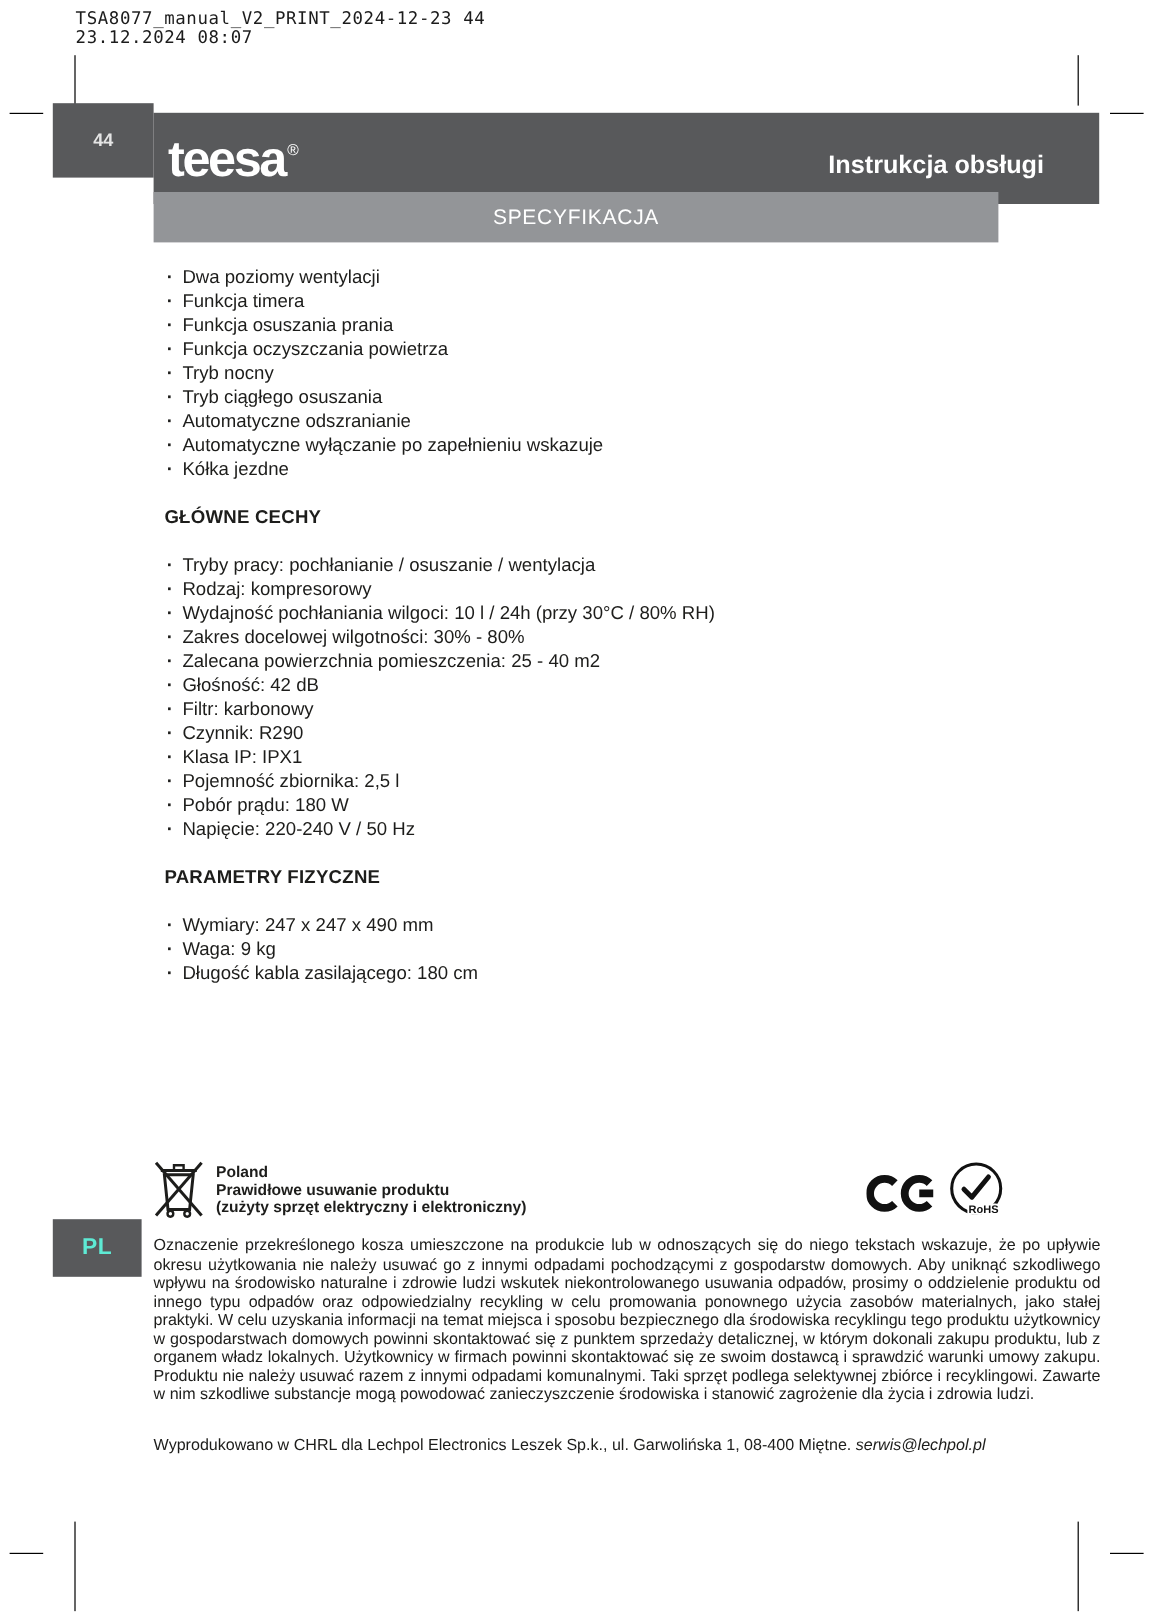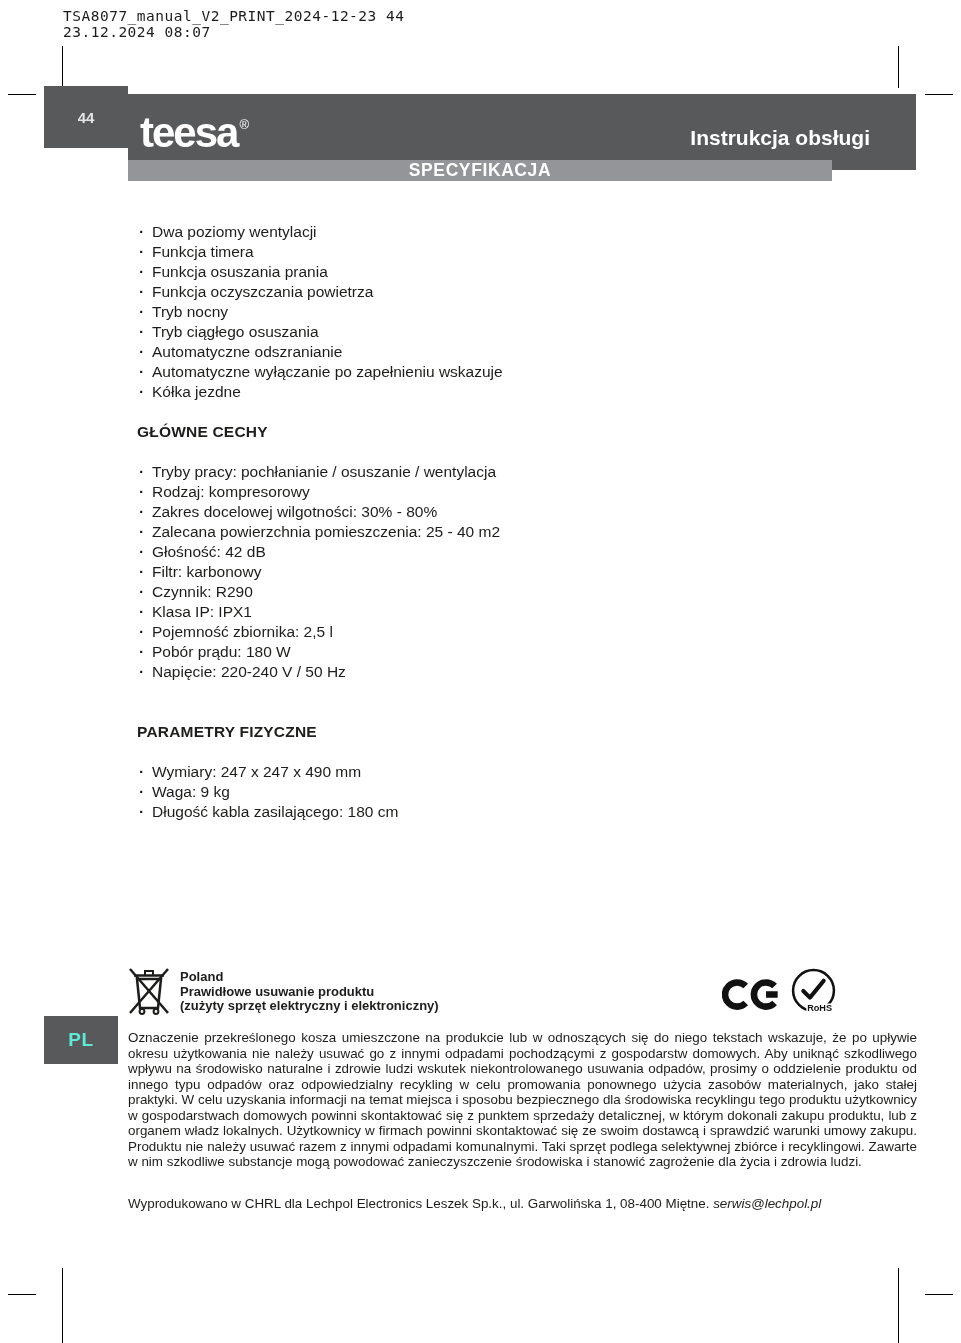--- a/index.html
+++ b/index.html
@@ -17,22 +17,22 @@
 
   .pagenum-box { position:absolute; left:44px; top:86px; width:84px; height:62px;
     background:#58595b; color:#e5e5e5; display:flex; align-items:center; justify-content:center;
     font-size:15px; font-weight:bold; }
   .header-bar { position:absolute; left:128px; top:72px; width:788px; height:76px; background:#58595b;margin-top:22px; }
   .logo { position:absolute; left:12px; top:18px; color:#fff; font-weight:bold;
     font-size:42px; line-height:1; letter-spacing:-2px; }
   .logo sup { font-size:13px; letter-spacing:0; vertical-align:18px; margin-left:2px; font-weight:normal; }
   .header-title { position:absolute; right:46px; bottom:20px; color:#fff; font-weight:bold; font-size:21px; }
 
-  .banner { position:absolute; left:128px; top:160px; width:704px; height:21px; background:#939598;
-    color:#fff; font-weight:bold; font-size:17.5px; letter-spacing:0.6px;
+  .banner { position:absolute; left:128px; top:160px; width:704px; height:42px; background:#939598;
+    color:#fff; font-weight:normal; font-size:17.5px; letter-spacing:0.6px;
     display:flex; align-items:center; justify-content:center; }
 
   .bullets { position:absolute; left:137px; width:740px; list-style:none; }
   .bullets li { position:relative; font-size:15.5px; line-height:20px; padding-left:15px; }
   .bullets li::before { content:"·"; position:absolute; left:2px; top:0; font-weight:bold; }
 
   .sec-heading { position:absolute; left:137px; font-size:15.5px; font-weight:bold; letter-spacing:0.2px; }
 
   .weee { position:absolute; left:128px; top:966px; width:42px; height:50px; }
   .disposal-head { position:absolute; left:180px; top:970px; font-size:13px; font-weight:bold; line-height:14.6px; }
@@ -102,20 +102,21 @@
       <li><span>Kółka jezdne</span></li>
     </ul>
 
   <h3 class="sec-heading" style="top:423px">GŁÓWNE CECHY</h3>
   <ul class="bullets" style="top:462px">
 
       <li><span>Tryby pracy: pochłanianie / osuszanie / wentylacja</span></li>
 
       <li><span>Rodzaj: kompresorowy</span></li>
 
+      <li><span>Wydajność pochłaniania wilgoci: 10 l / 24h (przy 30°C / 80% RH)</span></li>
 
       <li><span>Zakres docelowej wilgotności: 30% - 80%</span></li>
 
       <li><span>Zalecana powierzchnia pomieszczenia: 25 - 40 m2</span></li>
 
       <li><span>Głośność: 42 dB</span></li>
 
       <li><span>Filtr: karbonowy</span></li>
 
       <li><span>Czynnik: R290</span></li>

